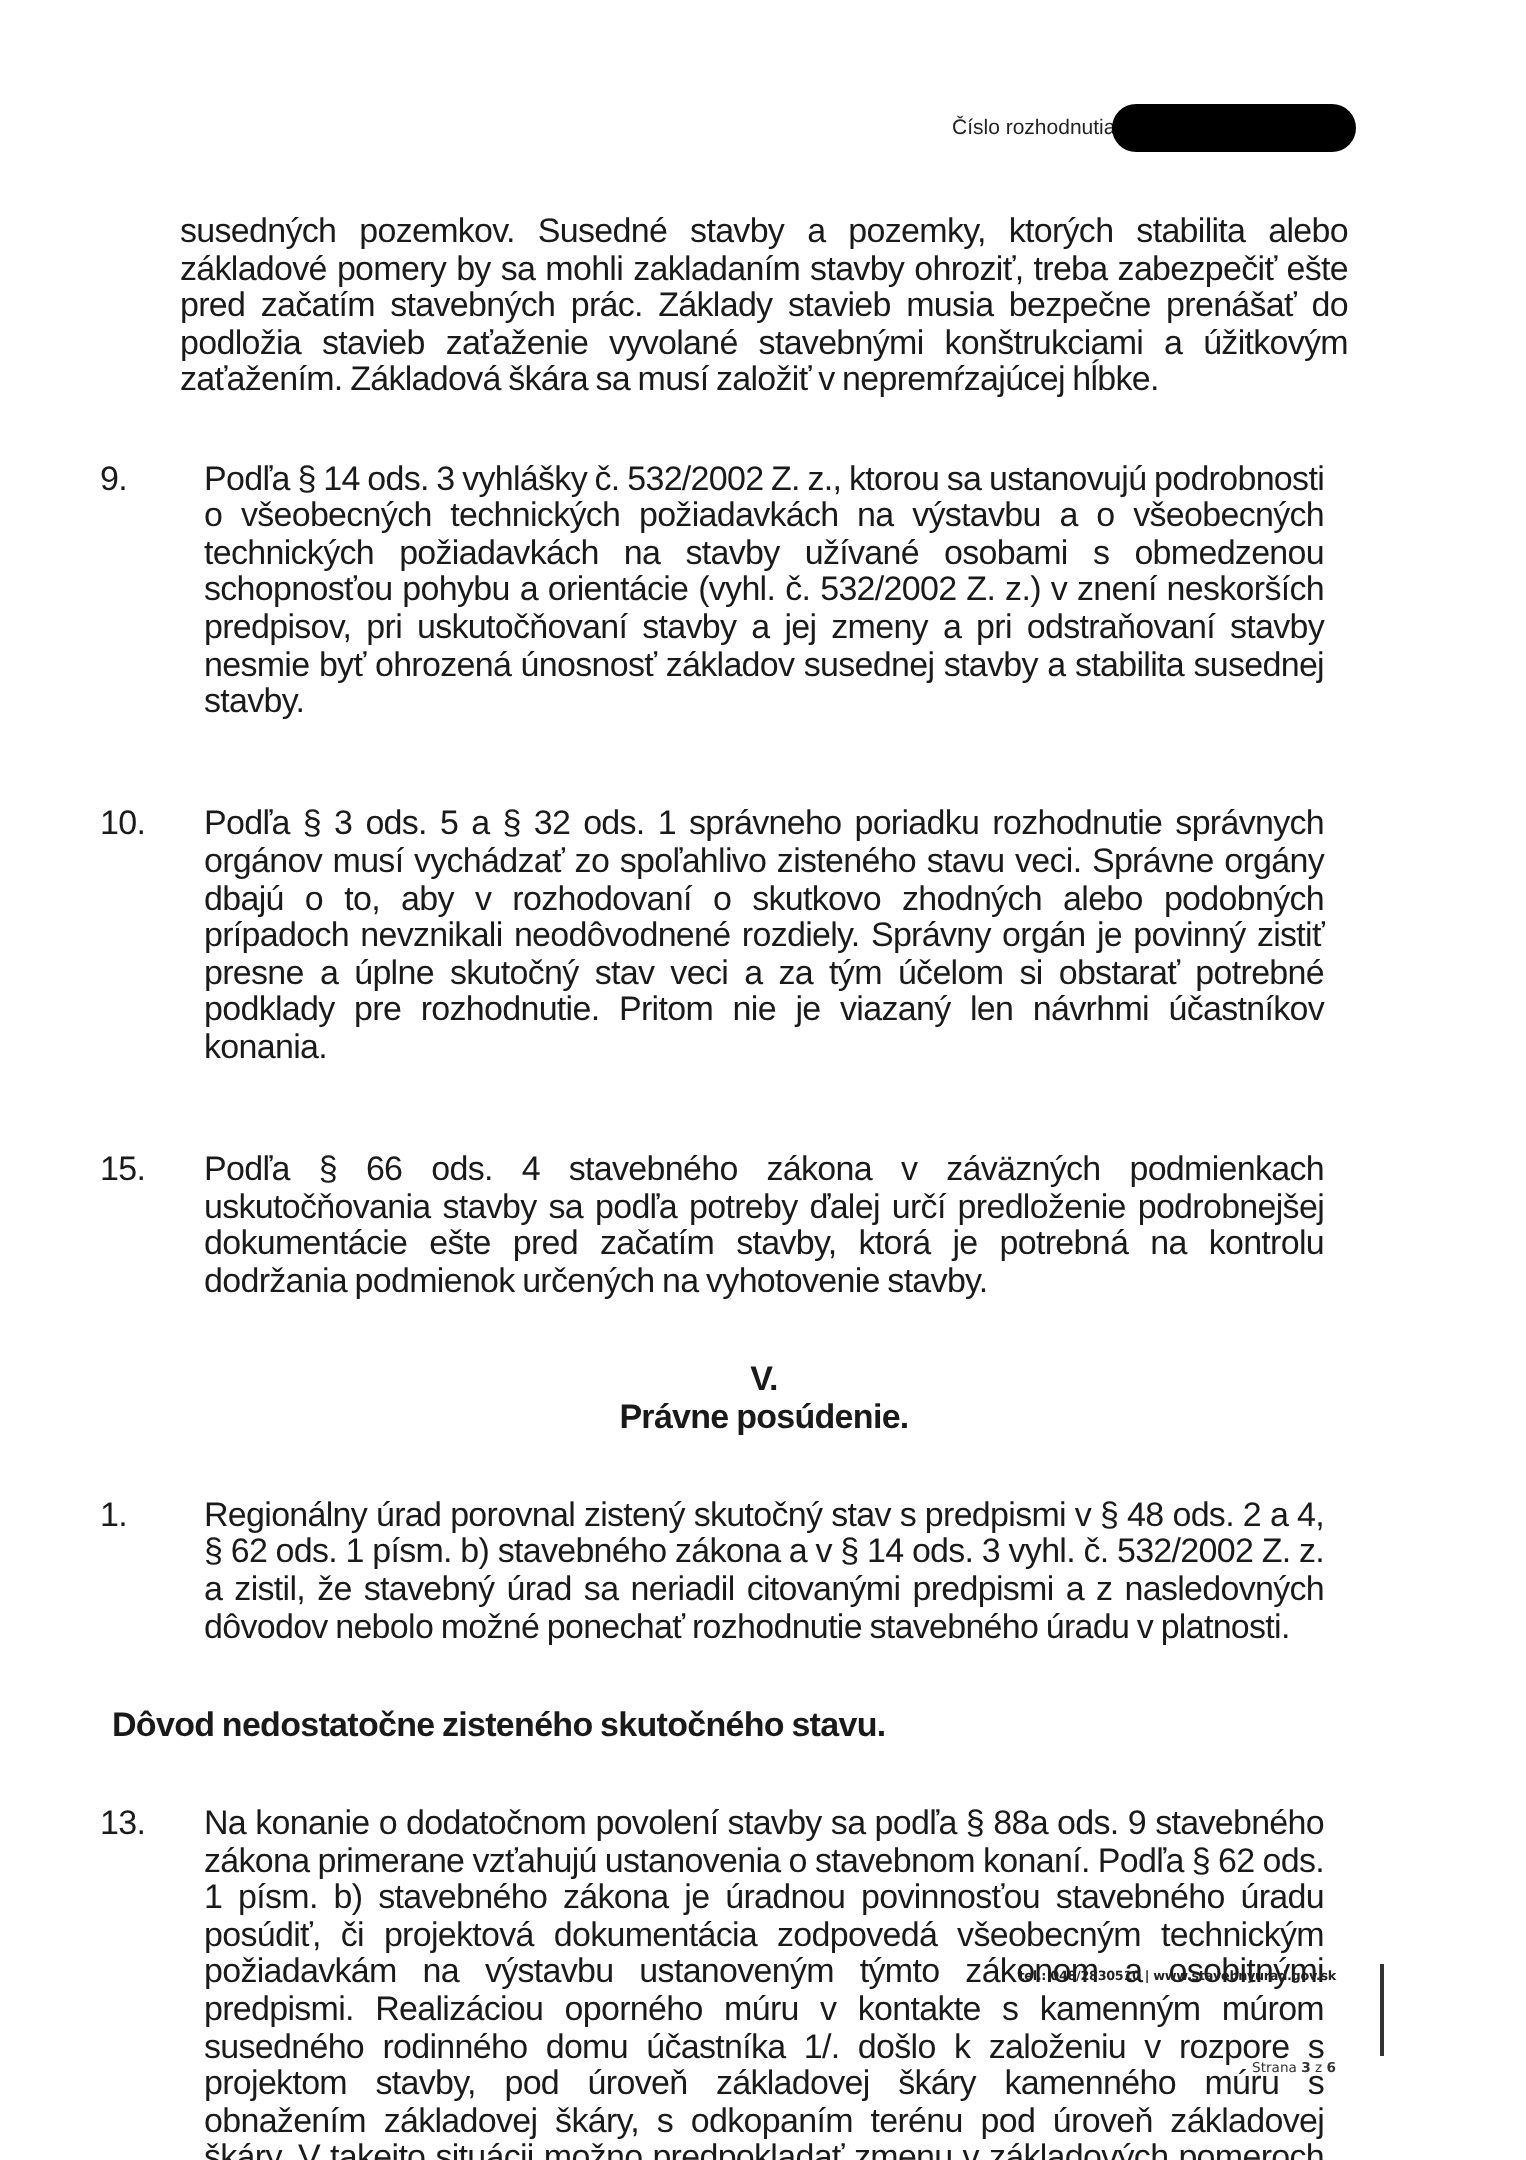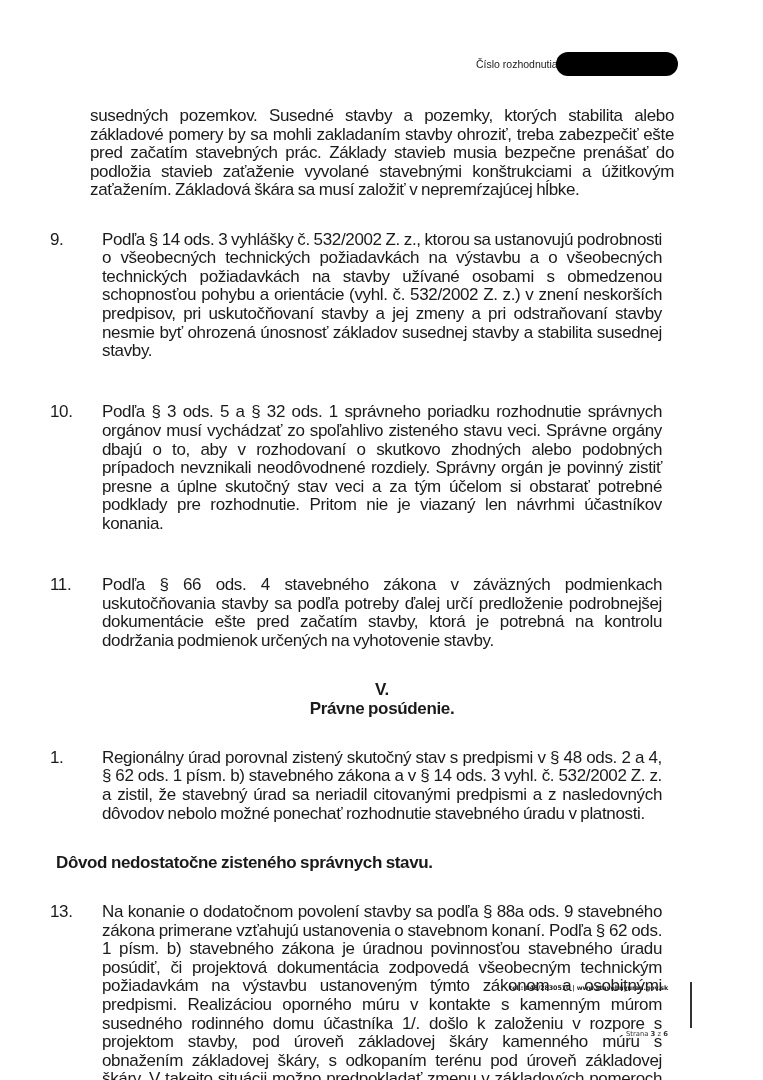--- a/index.html
+++ b/index.html
@@ -61,36 +61,36 @@
   </div>
   <div class="gap"></div>
 
   <div class="item">
     <span class="item-num">10.</span>
     <p>Podľa § 3 ods. 5 a § 32 ods. 1 správneho poriadku rozhodnutie správnych orgánov musí vychádzať zo spoľahlivo zisteného stavu veci. Správne orgány dbajú o to, aby v rozhodovaní o skutkovo zhodných alebo podobných prípadoch nevznikali neodôvodnené rozdiely. Správny orgán je povinný zistiť presne a úplne skutočný stav veci a za tým účelom si obstarať potrebné podklady pre rozhodnutie. Pritom nie je viazaný len návrhmi účastníkov konania.</p>
   </div>
   <div class="gap"></div>
 
   <div class="item">
-    <span class="item-num">11.</span>
+    <span class="item-num">15.</span>
     <p>Podľa § 66 ods. 4 stavebného zákona v záväzných podmienkach uskutočňovania stavby sa podľa potreby ďalej určí predloženie podrobnejšej dokumentácie ešte pred začatím stavby, ktorá je potrebná na kontrolu dodržania podmienok určených na vyhotovenie stavby.</p>
   </div>
   <div class="gap"></div>
 
   <p class="section-heading">V.</p>
   <p class="section-heading">Právne posúdenie.</p>
   <div class="gap"></div>
 
   <div class="item">
     <span class="item-num">1.</span>
     <p>Regionálny úrad porovnal zistený skutočný stav s predpismi v § 48 ods. 2 a 4, § 62 ods. 1 písm. b) stavebného zákona a v § 14 ods. 3 vyhl. č. 532/2002 Z. z. a zistil, že stavebný úrad sa neriadil citovanými predpismi a z nasledovných dôvodov nebolo možné ponechať rozhodnutie stavebného úradu v platnosti.</p>
   </div>
   <div class="gap"></div>
 
-  <p class="subheading">Dôvod nedostatočne zisteného správnych stavu.</p>
+  <p class="subheading">Dôvod nedostatočne zisteného skutočného stavu.</p>
   <div class="gap"></div>
 
   <div class="item">
     <span class="item-num">13.</span>
     <p>Na konanie o dodatočnom povolení stavby sa podľa § 88a ods. 9 stavebného zákona primerane vzťahujú ustanovenia o stavebnom konaní. Podľa § 62 ods. 1 písm. b) stavebného zákona je úradnou povinnosťou stavebného úradu posúdiť, či projektová dokumentácia zodpovedá všeobecným technickým požiadavkám na výstavbu ustanoveným týmto zákonom a osobitnými predpismi. Realizáciou oporného múru v kontakte s kamenným múrom susedného rodinného domu účastníka 1/. došlo k založeniu v rozpore s projektom stavby, pod úroveň základovej škáry kamenného múru s obnažením základovej škáry, s odkopaním terénu pod úroveň základovej škáry. V takejto situácii možno predpokladať zmenu v základových pomeroch susedného rodinného domu. Stavebný úrad však nezisťoval, či „sa zakladaním stavby neohrozila stabilita susedných stavieb a nezmenili sa základové pomery susedných pozemkov“ (§ 48 ods. 2 SZ) a či nedošlo k „ohrozeniu únosnosti stability susednej stavby“ (§ 14 ods. 3 vyhl. č. 532/2002 Z. z). Pri tom ide o všeobecné technické požiadavky, ktoré má stavebný úrad povinnosť posudzovať podľa § 62 ods. 1 písm. b) stavebného zákona. Za nedostatočne zistený skutočný stav, predpokladaný v § 3 ods. 5 a v § 32 ods. 1 správneho poriadku,  sa považuje, keď správny orgán nezistí všetky skutočnosti potrebné pre rozhodnutie ako v konkrétnom prípade nezistenie, či sú splnené všeobecné technické požiadavky. Pri ďalšom prejednávaní veci bude potrebný statický posudok, z ktoré bude v kontrolovateľnej výpočtovej forme, na aktuálnom stave rozostavanosti oporného múru v rozpore s projektom stavby overené, či sa zakladaním oporného múru neohrozila stabilita susednej stavby účastníka 1/. a základové pomery susedných pozemkov (§ 48 ods. 2 SZ) a či</p>
   </div>
 </div>
 
 <div class="footer">
   <div class="footer-lines">

